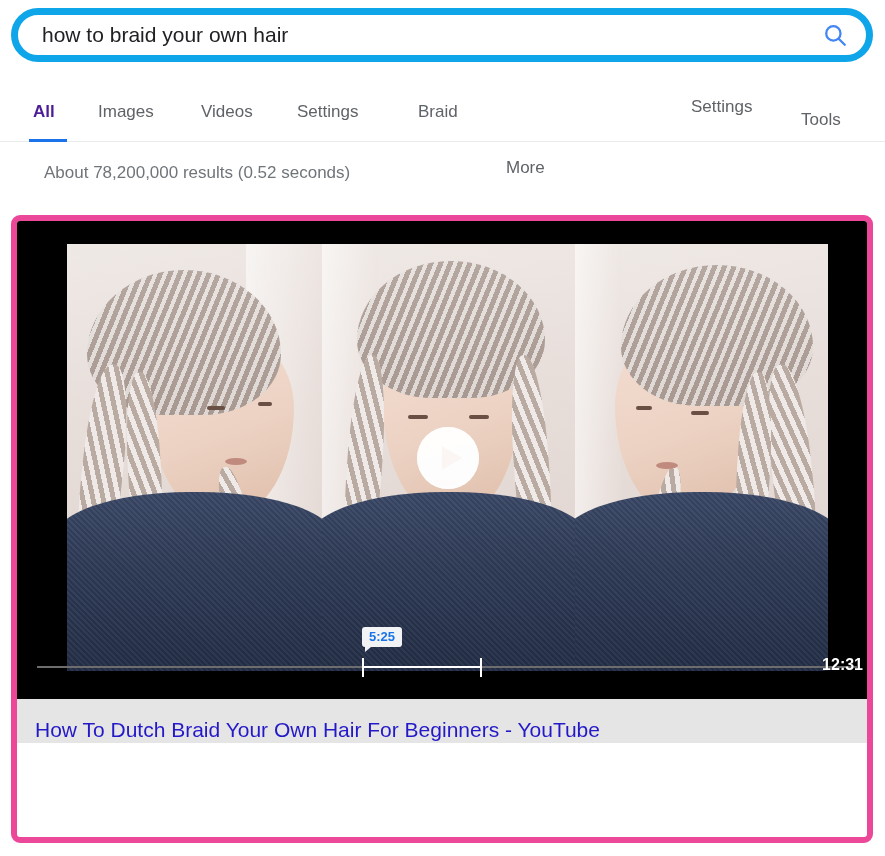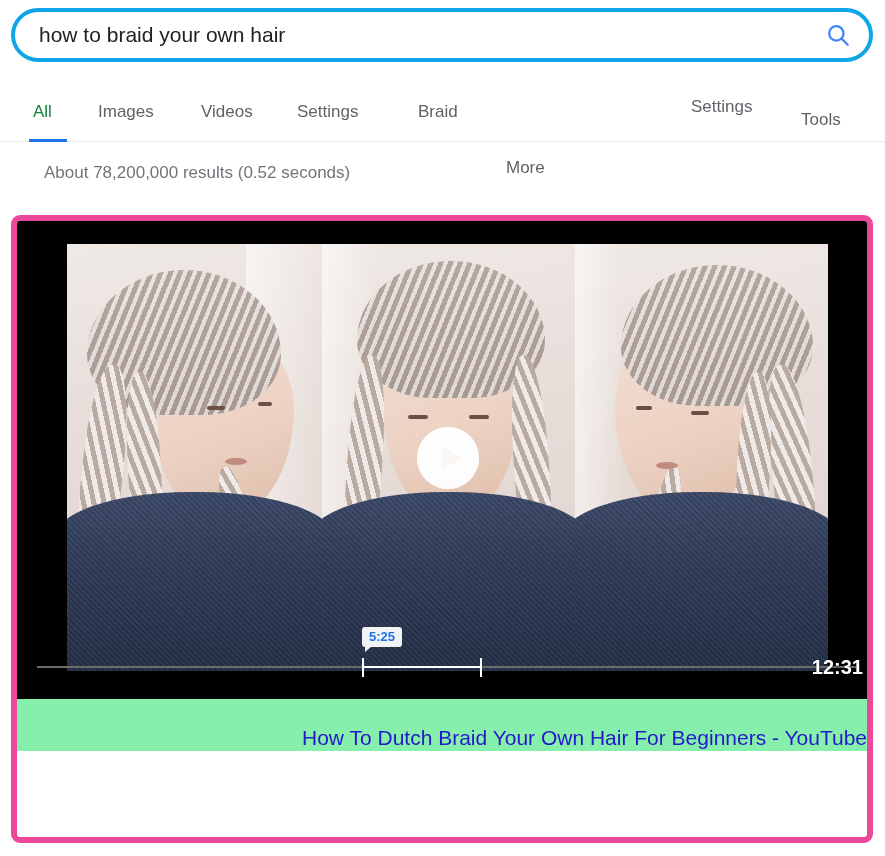--- a/index.html
+++ b/index.html
@@ -17,21 +17,21 @@
   }
 
   
   .searchbar-wrap {
     position: absolute;
     left: 11px;
     top: 8px;
     width: 862px;
     height: 54px;
     box-sizing: border-box;
-    border: 4px solid #0ea5e9;
+    border: 7px solid #0ea5e9;
     border-radius: 27px;
     background: #fff;
     display: flex;
     align-items: center;
   }
   .search-input {
     border: 0;
     outline: 0;
     background: transparent;
     font-family: "Liberation Sans", sans-serif;
@@ -67,22 +67,22 @@
   }
   .tab {
     position: absolute;
     top: 10px;
     font-size: 17px;
     color: #5f6368;
     white-space: nowrap;
     cursor: pointer;
   }
   .tab.active {
-    color: #15803d;
-    font-weight: normal;
+    color: #4c1d95;
+    font-weight: bold;
   }
   .tab-underline {
     position: absolute;
     height: 3px;
     background: #1a73e8;
     bottom: -1px;
   }
 
   
   .results-count {
@@ -253,21 +253,21 @@
     bottom: -5px;
     width: 0; height: 0;
     border-left: 6px solid #f1f3f4;
     border-bottom: 5px solid transparent;
   }
   .duration {
     position: absolute;
     right: 14px;
     top: 17px;
     color: #ffffff;
-    font-size: 20px;
+    font-size: 16px;
     font-weight: bold;
     text-shadow: 0 1px 2px rgba(0,0,0,.8);
     margin-left: 36px;
   }
 
   
   .clip-banner {
     position: relative;
     width: 860px;
     height: 38px;
@@ -286,23 +286,22 @@
   }
   .clip-banner-text {
     color: #ffffff;
     font-size: 15px;
     margin-left: 18px;
     white-space: nowrap;
   }
 
   
   .result-body {
-    padding: 26px 0 0 18px;
-    background: #86efac;
-    text-align: right;
+    padding: 18px 0 0 18px;
+    background: #e5e5e5;
   }
   .result-title {
     font-size: 21px;
     line-height: 26px;
     color: #2419c8;
     text-decoration: none;
     display: inline-block;
     cursor: pointer;
     white-space: nowrap;
   }

